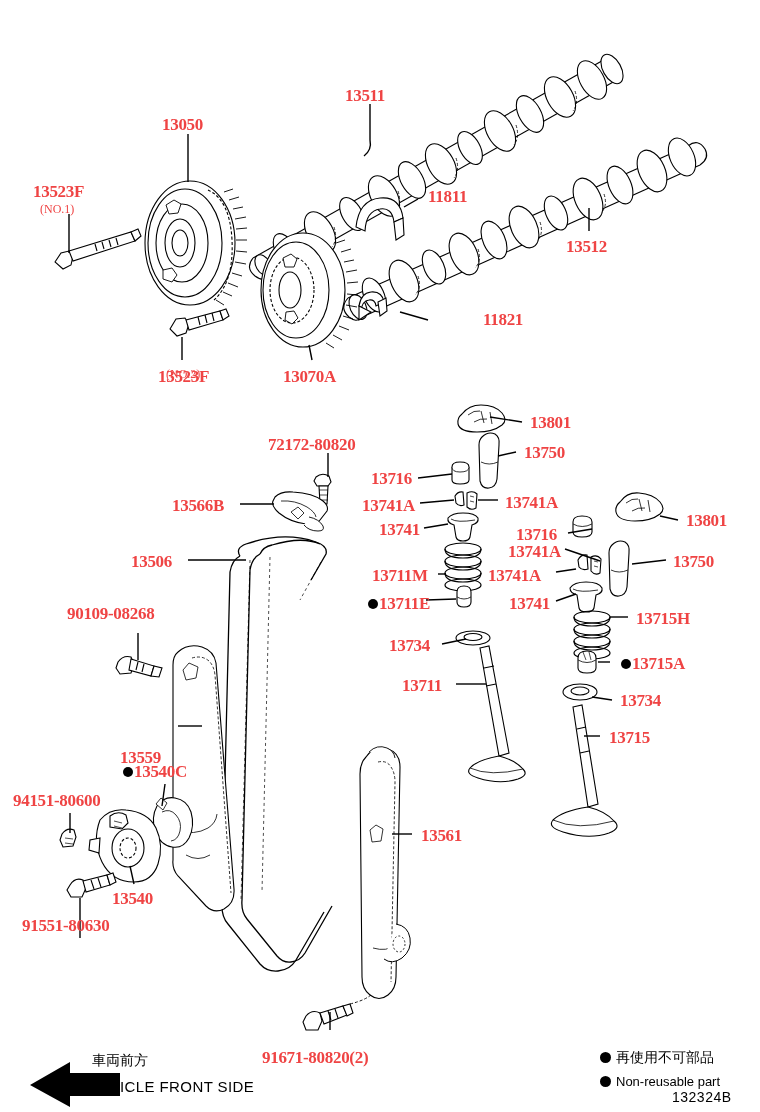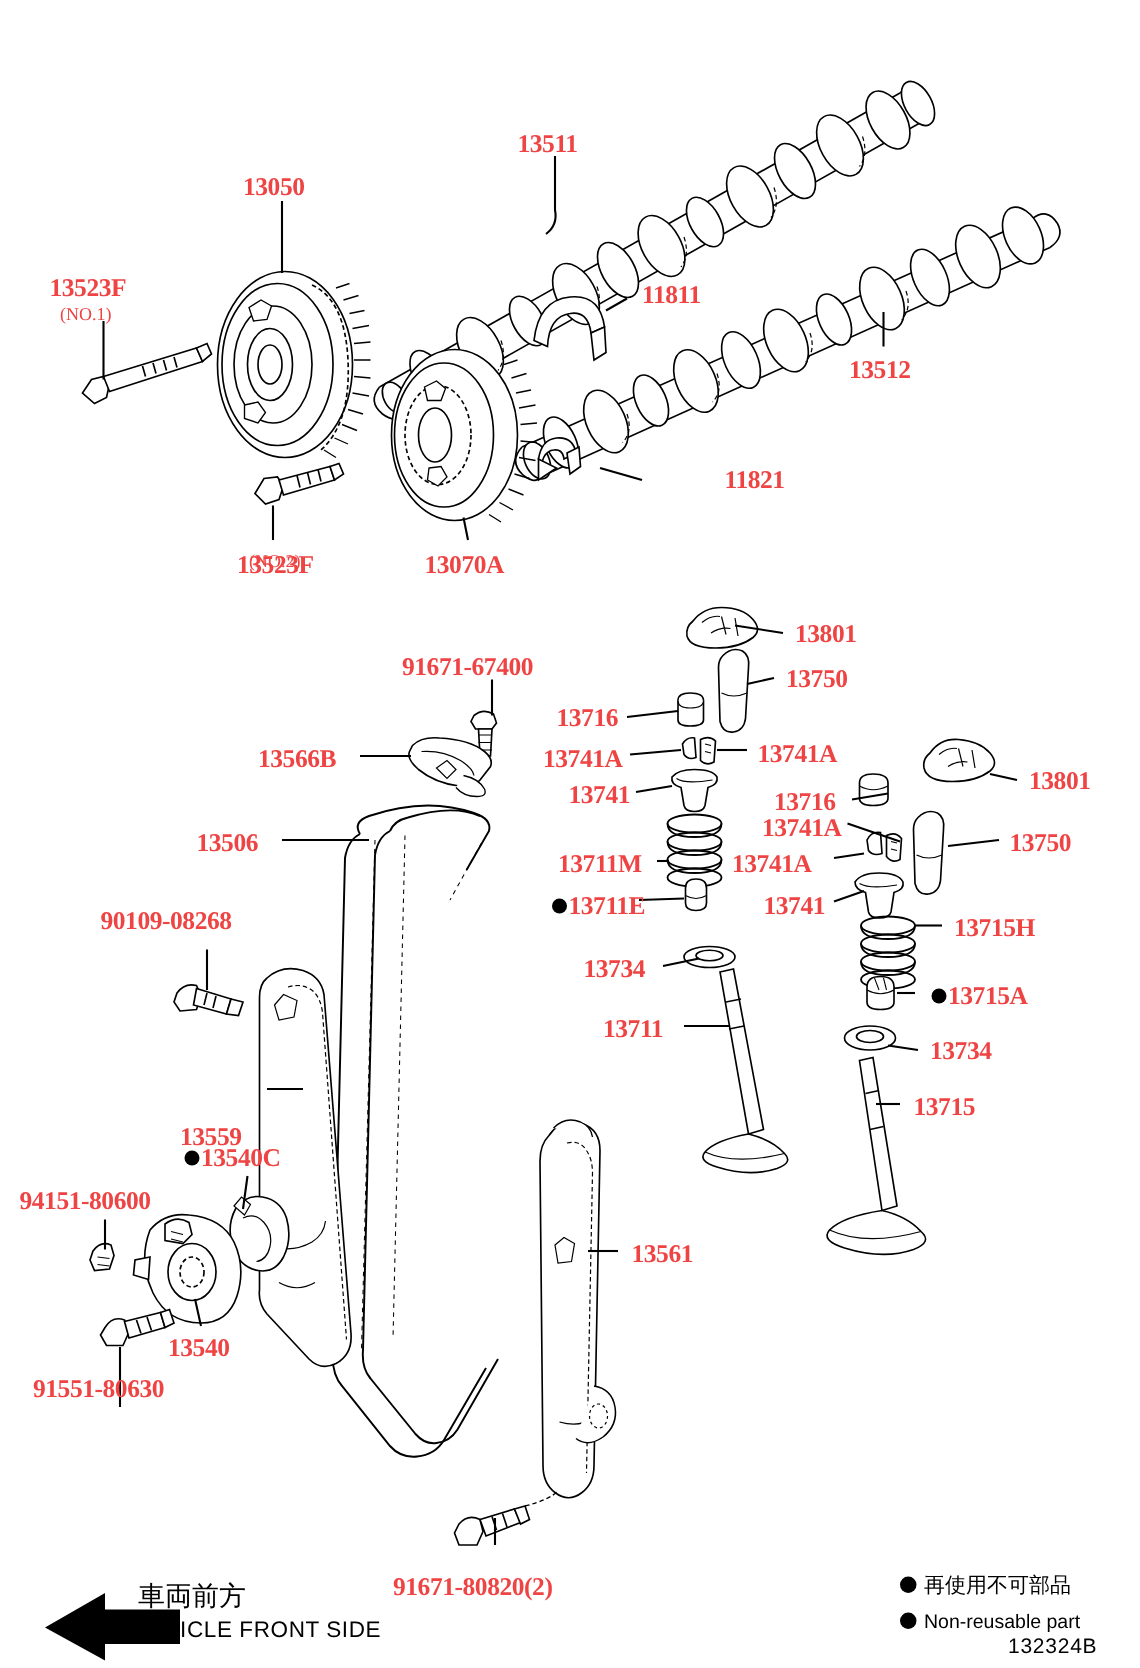--- a/index.html
+++ b/index.html
@@ -45,21 +45,21 @@
     width: 10px;
     height: 10px;
     border-radius: 50%;
     background: #000;
     margin-right: 1px;
     vertical-align: 0px;
   }
   .footer-jp {
     position: absolute;
     font-family: "DejaVu Sans", sans-serif;
-    font-size: 18px;
+    font-size: 14px;
     white-space: nowrap;
   }
   .footer-en {
     position: absolute;
     font-family: "Liberation Sans", sans-serif;
     font-size: 15px;
     letter-spacing: 0.4px;
     white-space: nowrap;
   }
   .legend-row {
@@ -460,21 +460,21 @@
       <div class="label" style="left: 162px; top: 116px;"><span>13050</span></div>
       <div class="label" style="left: 345px; top: 87px;"><span>13511</span></div>
       <div class="label" style="left: 428px; top: 188px;"><span>11811</span></div>
       <div class="label" style="left: 566px; top: 238px;"><span>13512</span></div>
       <div class="label" style="left: 436px; top: 311px; margin-left: 47px;"><span>11821</span></div>
       <div class="label" style="left: 158px; top: 368px;"><span>13523F</span></div>
       <div class="label sub" style="left: 166px; top: 368px;">(NO.2)</div>
       <div class="label" style="left: 283px; top: 368px;"><span>13070A</span></div>
       <div class="label" style="left: 530px; top: 414px;"><span>13801</span></div>
       <div class="label" style="left: 524px; top: 444px;"><span>13750</span></div>
-      <div class="label" style="left: 268px; top: 436px;"><span>91671-67400</span></div>
+      <div class="label" style="left: 268px; top: 436px;"><span>72172-80820</span></div>
       <div class="label" style="left: 371px; top: 470px;"><span>13716</span></div>
       <div class="label" style="left: 172px; top: 497px;"><span>13566B</span></div>
       <div class="label" style="left: 362px; top: 497px;"><span>13741A</span></div>
       <div class="label" style="left: 505px; top: 494px;"><span>13741A</span></div>
       <div class="label" style="left: 686px; top: 512px;"><span>13801</span></div>
       <div class="label" style="left: 379px; top: 521px;"><span>13741</span></div>
       <div class="label" style="left: 516px; top: 526px;"><span>13716</span></div>
       <div class="label" style="left: 131px; top: 553px;"><span>13506</span></div>
       <div class="label" style="left: 673px; top: 553px;"><span>13750</span></div>
       <div class="label" style="left: 508px; top: 543px;"><span>13741A</span></div>

